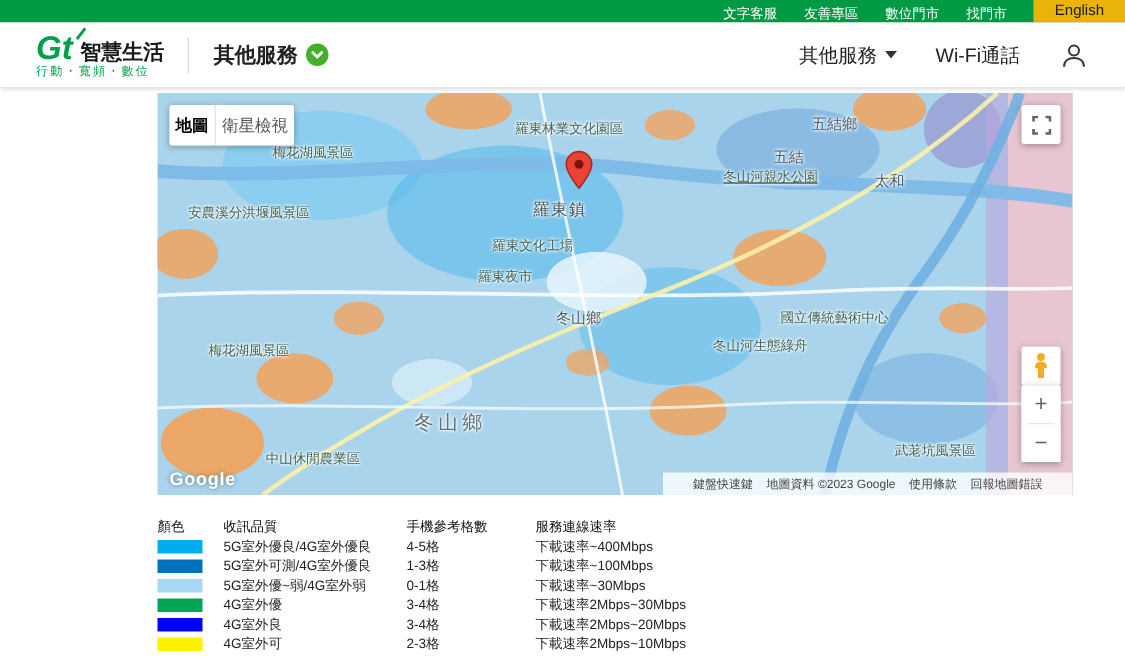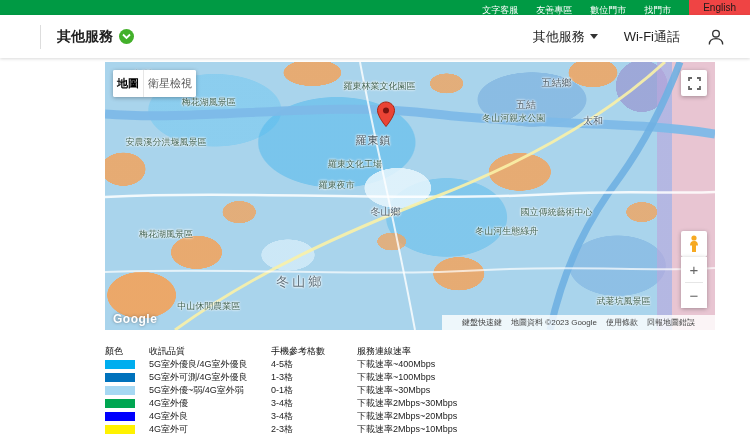--- a/index.html
+++ b/index.html
@@ -2,21 +2,21 @@
 <html><head>
 <meta charset="utf-8">
 <style>
   *{margin:0;padding:0;box-sizing:border-box;}
   html,body{width:750px;height:442px;overflow:hidden;}
   body{font-family:"Liberation Sans",sans-serif;background:#fff;position:relative;}
 
   
   .topbar{height:15px;background:#009a44;display:flex;align-items:center;justify-content:flex-end;}
   .topbar-link{color:#fff;font-size:9px;margin-right:18px;cursor:pointer;white-space:nowrap;}
-  .lang{background:#ef4444;color:#1a1a1a;font-size:10px;height:15px;padding:0 14px;display:flex;align-items:center;cursor:pointer;}
+  .lang{background:#eab308;color:#1a1a1a;font-size:10px;height:15px;padding:0 14px;display:flex;align-items:center;cursor:pointer;}
 
   
   .header{height:43px;display:flex;align-items:center;padding:0 24px;background:#fff;
           box-shadow:0 1px 3px rgba(0,0,0,.15);position:relative;z-index:10;}
   .logo{display:flex;flex-direction:column;cursor:pointer;line-height:1.05;}
   .logo-row{display:flex;align-items:baseline;gap:5px;}
   .logo-gt{font-size:22px;font-weight:bold;font-style:italic;color:#00a04a;position:relative;}
   .logo-gt::after{content:"";position:absolute;top:-2px;right:-7px;width:2px;height:9px;background:#00a04a;transform:rotate(38deg);}
   .logo-title{font-size:14px;font-weight:bold;color:#1a1a1a;}
   .logo-tagline{font-size:8px;color:#00a04a;letter-spacing:1.5px;margin-top:1px;}
@@ -95,20 +95,27 @@
 </style>
 </head>
 <body>
 
 <div class="topbar">
   <nav class="topbar-links"><span class="topbar-link">文字客服</span><span class="topbar-link">友善專區</span><span class="topbar-link">數位門市</span><span class="topbar-link">找門市</span></nav>
   <div class="lang">English</div>
 </div>
 
 <header class="header">
+  <div class="logo">
+    <div class="logo-row">
+      <span class="logo-gt">Gt</span>
+      <span class="logo-title">智慧生活</span>
+    </div>
+    <div class="logo-tagline">行動・寬頻・數位</div>
+  </div>
   <div class="vdiv"></div>
   <div class="breadcrumb">
     <span>其他服務</span>
     <span class="chev-badge">
       <svg width="9" height="7" viewBox="0 0 9 7">
           <polyline points="1,1.5 4.5,5 8,1.5" fill="none" stroke="#fff" stroke-width="1.8"></polyline>
         </svg>
     </span>
   </div>
   <div class="header-right">
@@ -138,21 +145,21 @@
       <path d="M0,210 C120,205 260,215 380,208 C470,203 550,210 610,206" stroke="#ffffff" stroke-width="2" fill="none" opacity="0.7"></path>
     </svg>
 
     <div class="map-labels">
         <span class="map-label town" style="left: 6%; top: 5%;">大洲</span>
         <span class="map-label place" style="left: 17%; top: 15%;">梅花湖風景區</span>
         <span class="map-label place" style="left: 45%; top: 9%;">羅東林業文化園區</span>
         <span class="map-label town" style="left: 74%; top: 8%;">五結鄉</span>
         <span class="map-label town" style="left: 69%; top: 16%;">五結</span>
         <span class="map-label town" style="left: 80%; top: 22%;">太和</span>
-        <span class="map-label place" style="left: 67%; top: 21%;">冬山河親水公園</span>
+        <span class="map-label place" style="left: 67%; top: 21%; text-decoration: underline;">冬山河親水公園</span>
         <span class="map-label place" style="left: 10%; top: 30%;">安農溪分洪堰風景區</span>
         <span class="map-label city" style="left: 44%; top: 29%;">羅東鎮</span>
         <span class="map-label place" style="left: 41%; top: 38%;">羅東文化工場</span>
         <span class="map-label place" style="left: 38%; top: 46%;">羅東夜市</span>
         <span class="map-label town" style="left: 46%; top: 56%;">冬山鄉</span>
         <span class="map-label place" style="left: 58%; top: 63%; margin-left: 48px;">冬山河生態綠舟</span>
         <span class="map-label place" style="left: 74%; top: 56%;">國立傳統藝術中心</span>
         <span class="map-label place" style="left: 10%; top: 64%;">梅花湖風景區</span>
         <span class="map-label district" style="left: 32%; top: 82%;">冬山鄉</span>
         <span class="map-label place" style="left: 17%; top: 91%;">中山休閒農業區</span>

